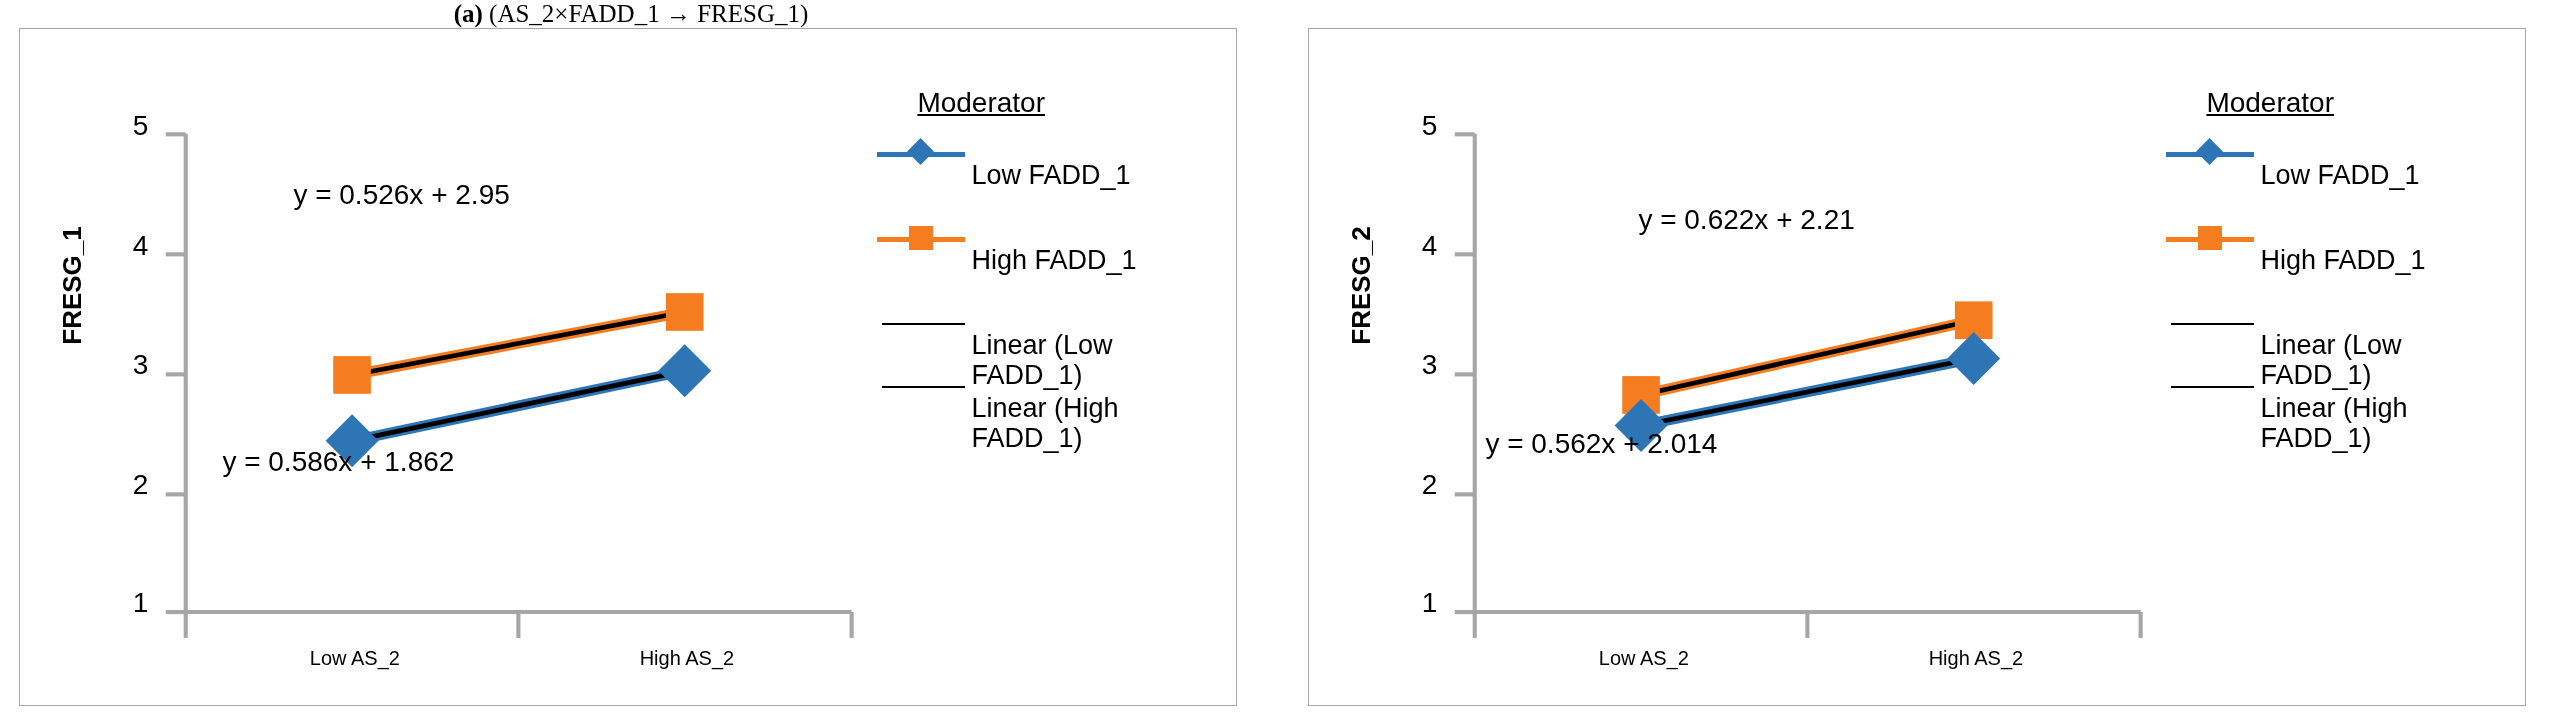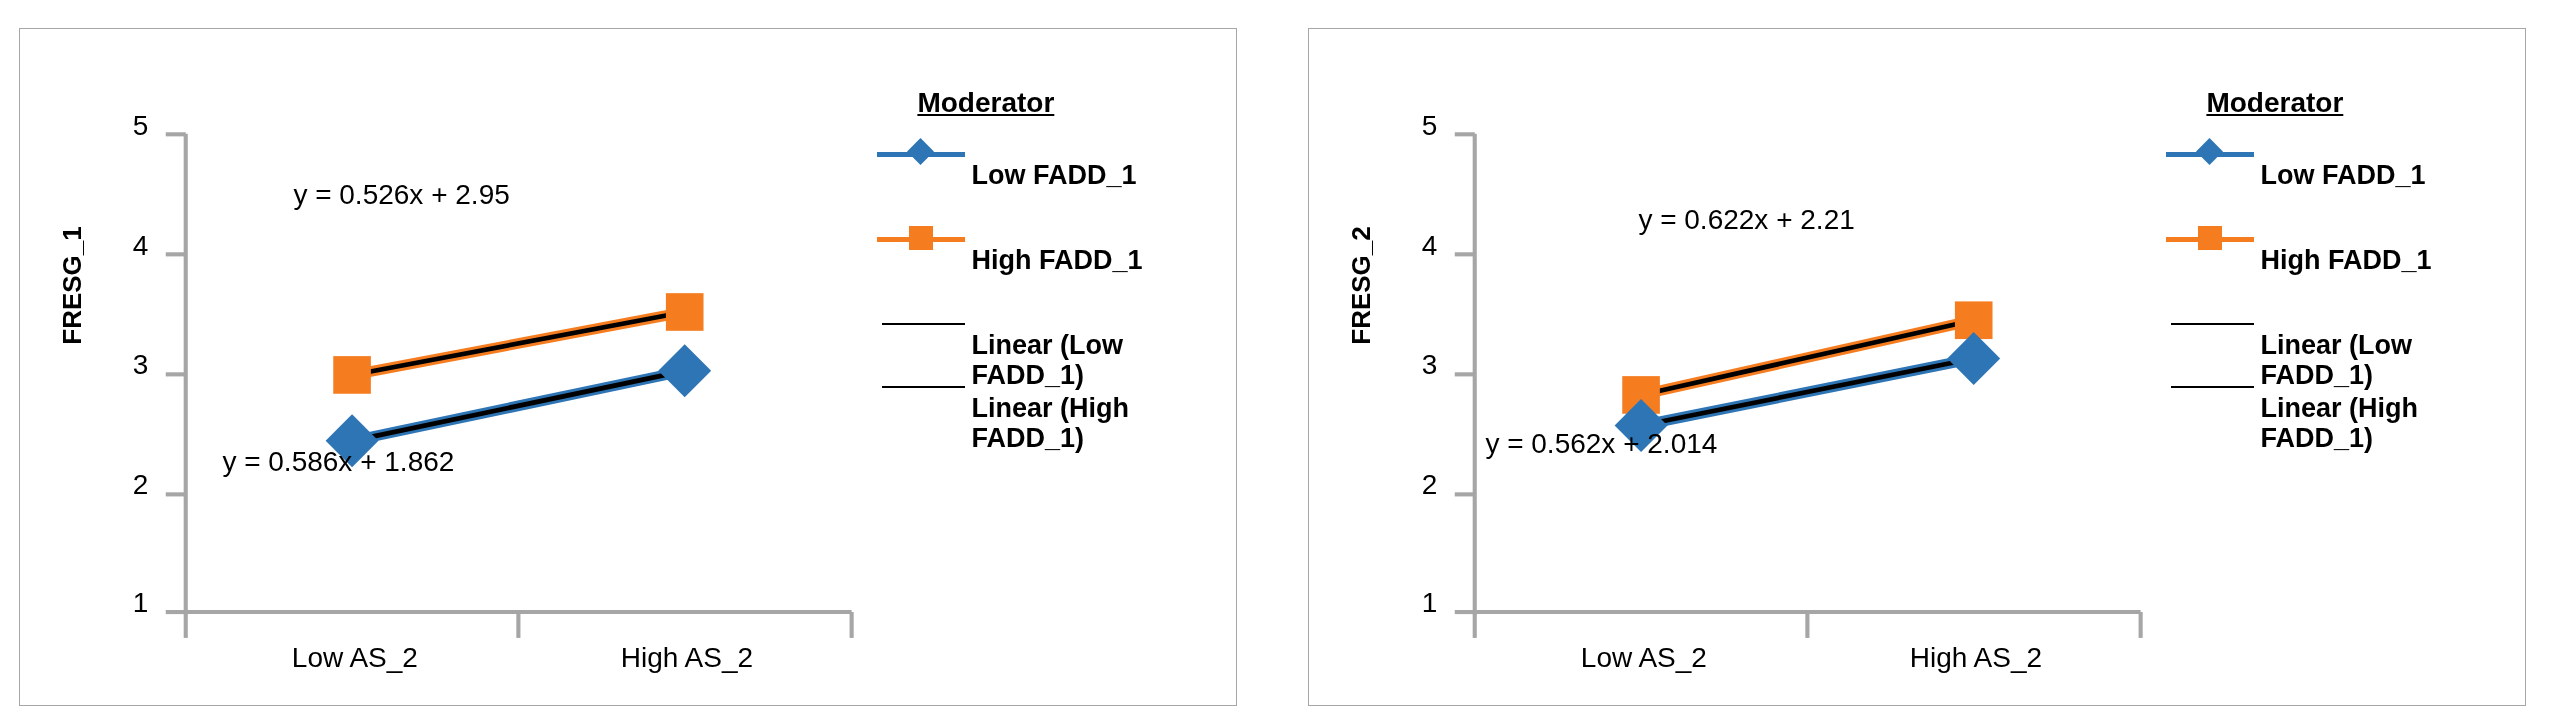--- a/index.html
+++ b/index.html
@@ -30,29 +30,29 @@
     transform:rotate(-90deg);transform-origin:center center;
     letter-spacing:0px;white-space:nowrap;
   }
 
   .ytick-label{
     position:absolute;width:53px;text-align:right;font-size:28px;
     line-height:28px;color:#000;
   }
 
   .xtick-label{
-    position:absolute;font-size:28px;line-height:30.5px;text-align:center;
+    position:absolute;font-size:20px;line-height:30.5px;text-align:center;
     color:#000;white-space:nowrap;
   }
 
   .eqn{
     position:absolute;font-size:28px;line-height:29px;white-space:nowrap;color:#000;
   }
 
-  .legend{position:absolute;font-weight:bold;}
+  .legend{position:absolute;}
   .legend-title{
     position:absolute;font-size:28px;line-height:30.5px;
     text-decoration:underline;white-space:nowrap;left:40px;top:0;
   }
   .legend-row{position:absolute;left:0;display:block;}
   .legend-sample{position:absolute;left:0;top:0;width:88px;height:26px;}
   .legend-text{
     position:absolute;left:94px;top:-8.2px;font-size:27px;line-height:30.5px;
     white-space:pre;color:#000;margin-top:28px;
   }
@@ -63,20 +63,23 @@
     background:#2E75B6;transform:rotate(45deg);
   }
   .lg-square{position:absolute;left:32px;top:1.2px;width:23.5px;height:23.5px;background:#F57D20;}
 </style>
 </head>
 <body>
 
 <div class="sheet">
 
   <div class="panel panel-a">
+    <div class="panel-title">
+      <b>(a)</b><span> (AS_2×FADD_1 → FRESG_1)</span>
+    </div>
 
     <div class="chart-box">
       <svg class="plot" viewBox="0 0 2069 1149" preserveAspectRatio="none">
 
         <line x1="282" y1="178" x2="282" y2="995" stroke="#a6a6a6" stroke-width="7"></line>
 
         <line x1="248" y1="179" x2="282" y2="179" stroke="#a6a6a6" stroke-width="7"></line>
         <line x1="248" y1="383" x2="282" y2="383" stroke="#a6a6a6" stroke-width="7"></line>
         <line x1="248" y1="587" x2="282" y2="587" stroke="#a6a6a6" stroke-width="7"></line>
         <line x1="248" y1="791" x2="282" y2="791" stroke="#a6a6a6" stroke-width="7"></line>

